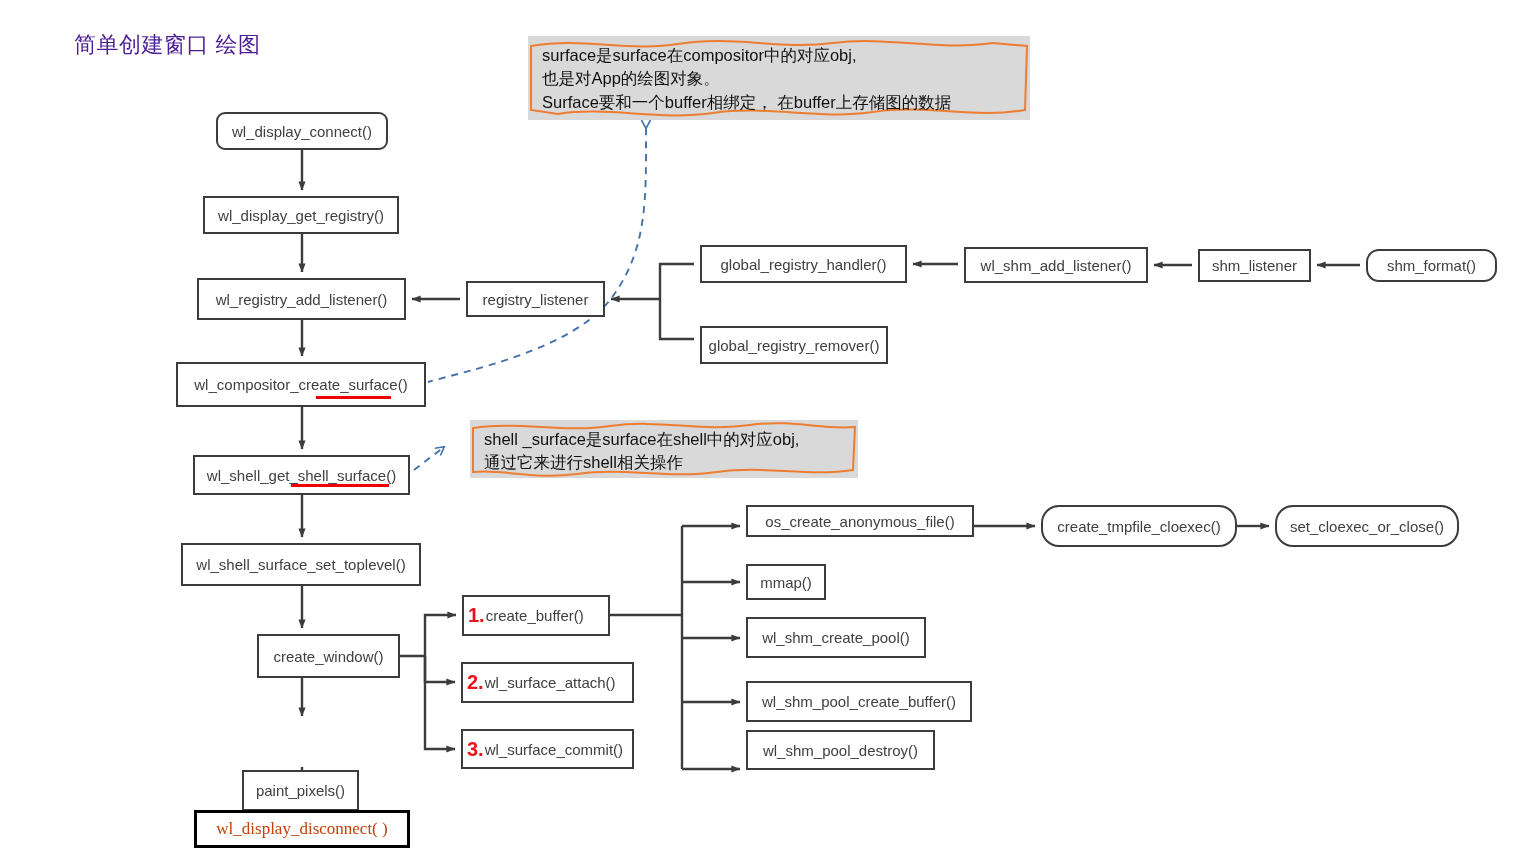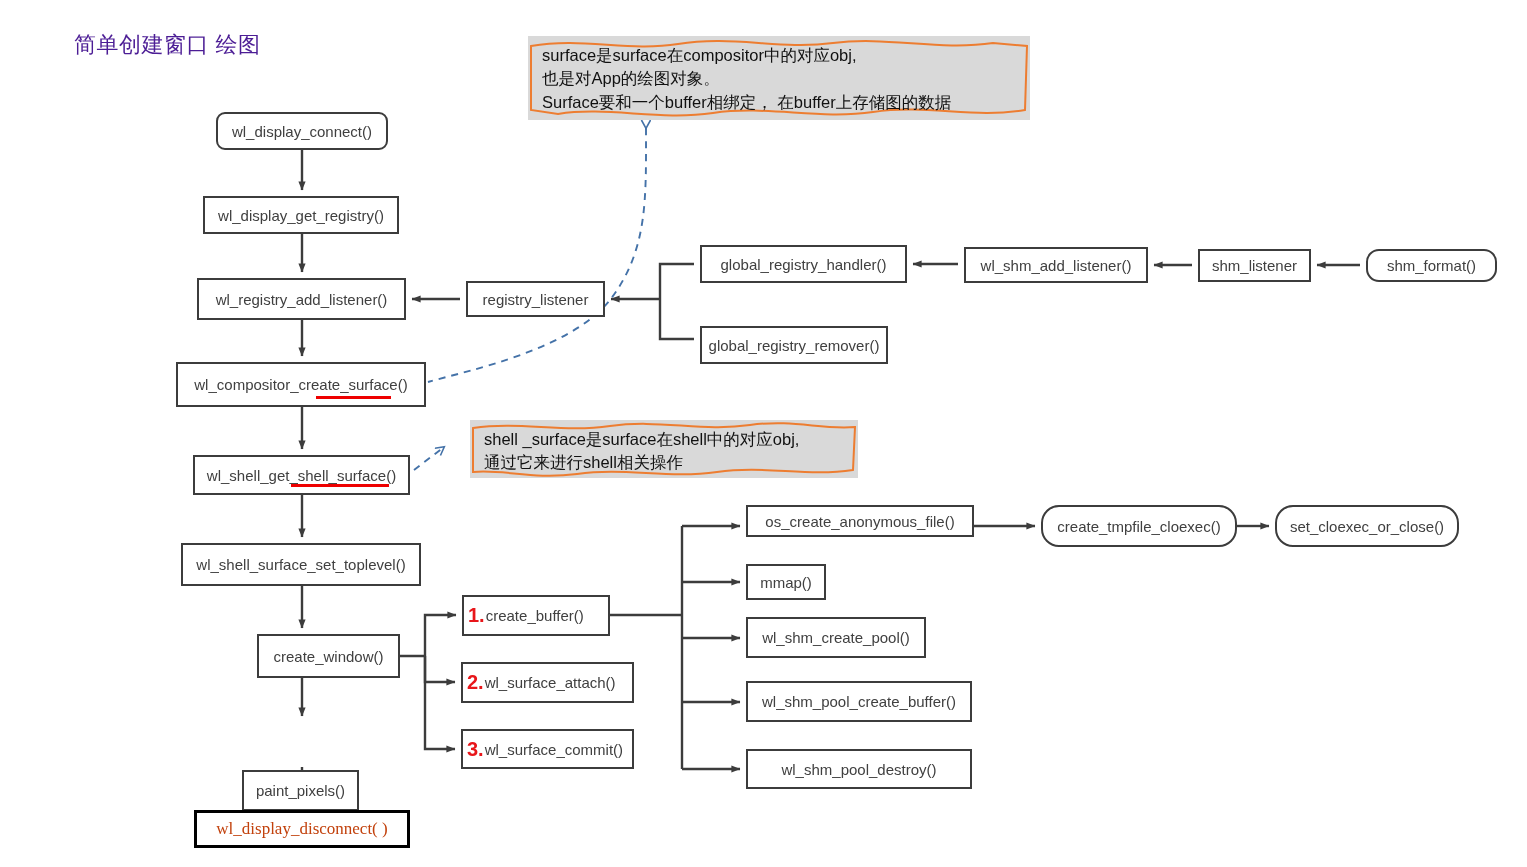--- a/index.html
+++ b/index.html
@@ -250,21 +250,21 @@
   </div>
 
   <div class="node" style="left:746px;top:617px;width:180px;height:41px;">
     <span>wl_shm_create_pool()</span>
   </div>
 
   <div class="node" style="left:746px;top:681px;width:226px;height:41px;">
     <span>wl_shm_pool_create_buffer()</span>
   </div>
 
-  <div class="node" style="left:746px;top:749px;width:226px;height:40px;">
+  <div class="node" style="left:746px;top:730px;width:189px;height:40px;">
     <span>wl_shm_pool_destroy()</span>
   </div>
 
   <div class="node" style="left:1041px;top:505px;width:196px;height:42px;border-radius:18px;">
     <span>create_tmpfile_cloexec()</span>
   </div>
 
   <div class="node" style="left:1275px;top:505px;width:184px;height:42px;border-radius:18px;">
     <span>set_cloexec_or_close()</span>
   </div>

